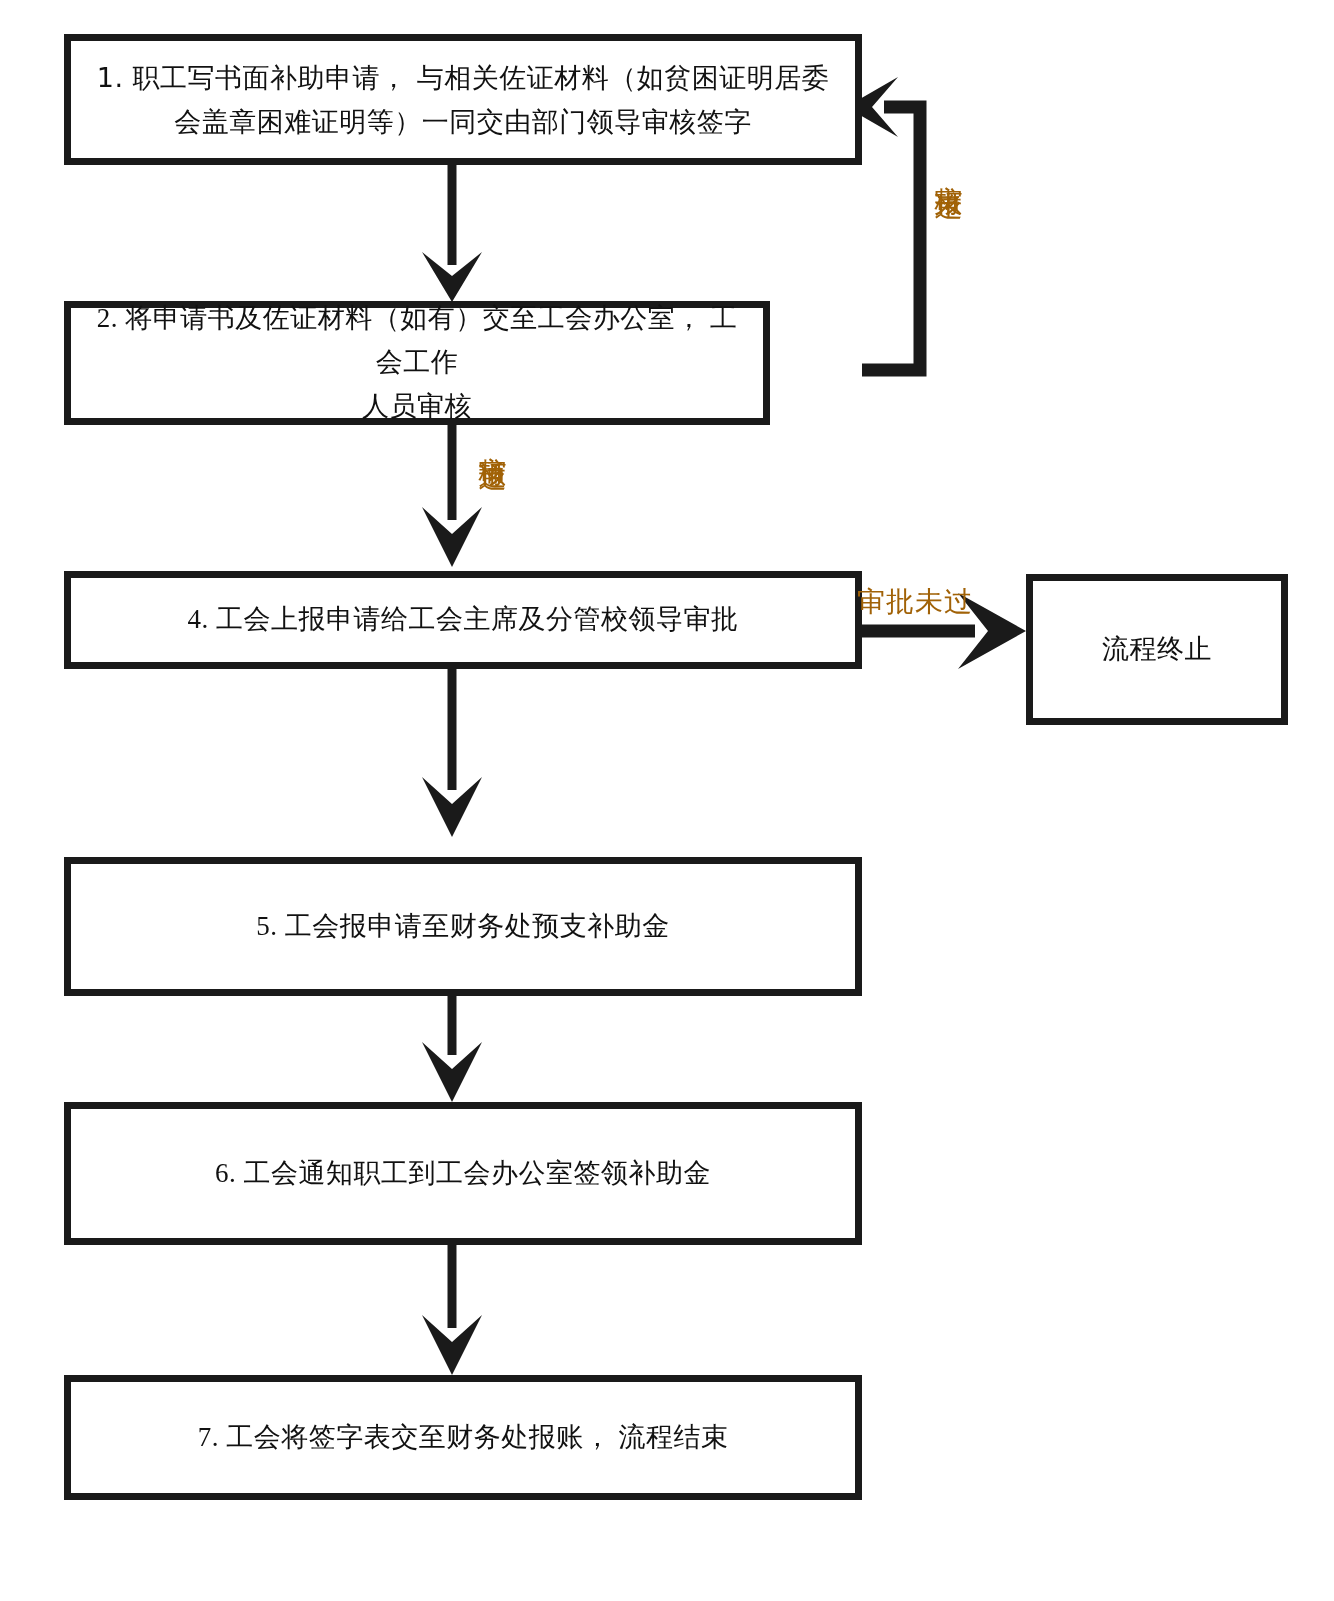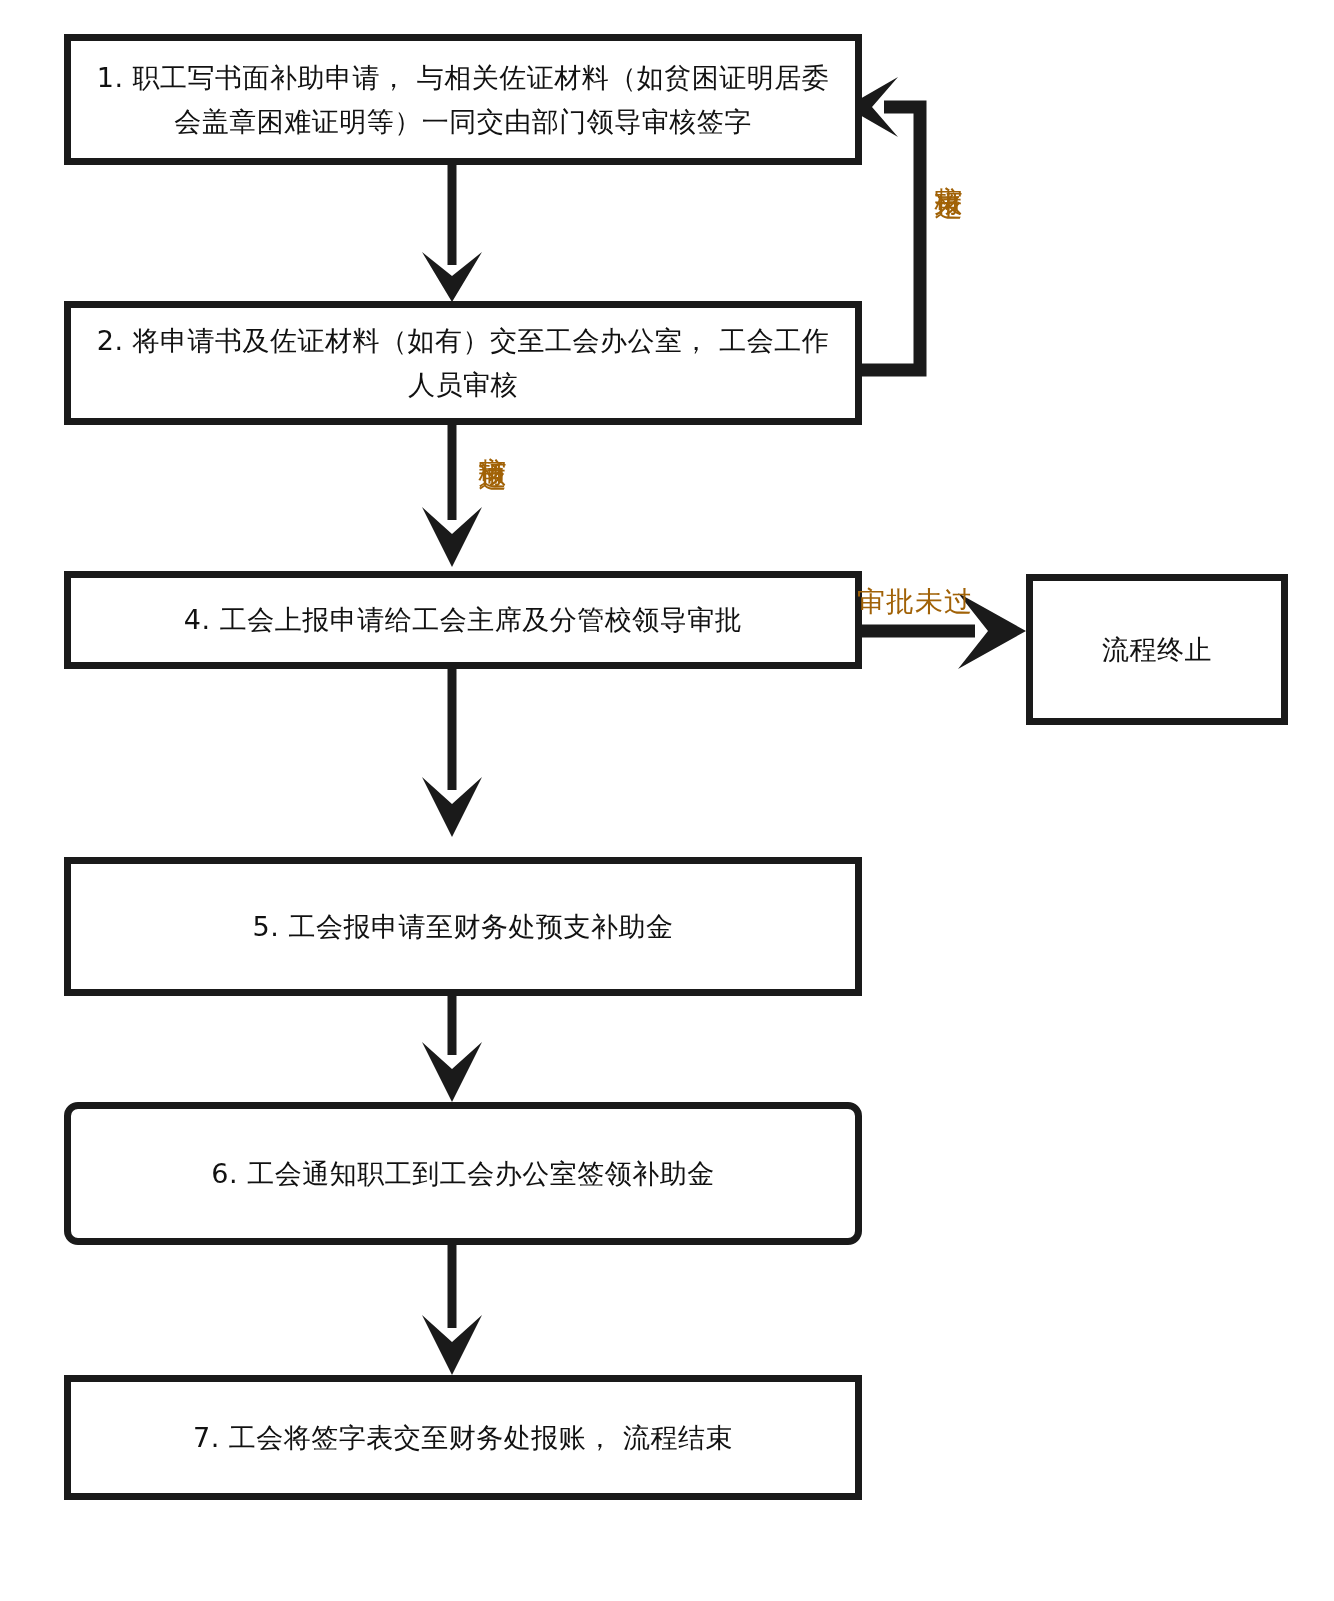--- a/index.html
+++ b/index.html
@@ -31,20 +31,21 @@
     font-size: 27px;
     line-height: 1.62;
     color: #111111;
     letter-spacing: 0.5px;
     font-weight: 500;
     padding: 0 20px;
     white-space: pre-line;
   }
   .node-label.single {
     line-height: 1.3;
+    font-family: Liberation Serif, serif;
   }
   .edge-label {
     position: absolute;
     font-size: 28px;
     color: #a16207;
     font-weight: 500;
     letter-spacing: 1px;
     white-space: nowrap;
   }
   .edge-label.vertical {
@@ -109,38 +110,38 @@
       <line x1="452" y1="1245" x2="452" y2="1328" stroke="#1a1a1a" stroke-width="9"></line>
       <path d="M 422 1315 L 452 1375 L 482 1315 L 452 1342 Z" fill="#1a1a1a"></path>
     </g>
   </svg>
 
   <div class="node" style="left:64px; top:34px; width:798px; height:131px;">
     <span class="node-label">1. 职工写书面补助申请， 与相关佐证材料（如贫困证明居委
 会盖章困难证明等）一同交由部门领导审核签字</span>
   </div>
 
-  <div class="node" style="left:64px; top:301px; width:798px; height:124px;">
+  <div class="node" style="left:64px; top:301px; width:706px; height:124px;font-family:Liberation Serif, serif;">
     <span class="node-label">2. 将申请书及佐证材料（如有）交至工会办公室， 工会工作
 人员审核</span>
   </div>
 
   <div class="node" style="left:64px; top:571px; width:798px; height:98px;">
     <span class="node-label single">4. 工会上报申请给工会主席及分管校领导审批</span>
   </div>
 
   <div class="node" style="left:1026px; top:574px; width:262px; height:151px;">
     <span class="node-label single">流程终止</span>
   </div>
 
   <div class="node" style="left:64px; top:857px; width:798px; height:139px;">
     <span class="node-label single">5. 工会报申请至财务处预支补助金</span>
   </div>
 
-  <div class="node" style="left:64px; top:1102px; width:798px; height:143px;border-radius:14px;">
+  <div class="node" style="left:64px; top:1102px; width:798px; height:143px;">
     <span class="node-label single">6. 工会通知职工到工会办公室签领补助金</span>
   </div>
 
   <div class="node" style="left:64px; top:1375px; width:798px; height:125px;">
     <span class="node-label single">7. 工会将签字表交至财务处报账， 流程结束</span>
   </div>
 
   <div class="edge-label vertical" style="left:934px; top:163px;">审核未过</div>
 
   <div class="edge-label vertical" style="left:478px; top:434px;">审核通过</div>

